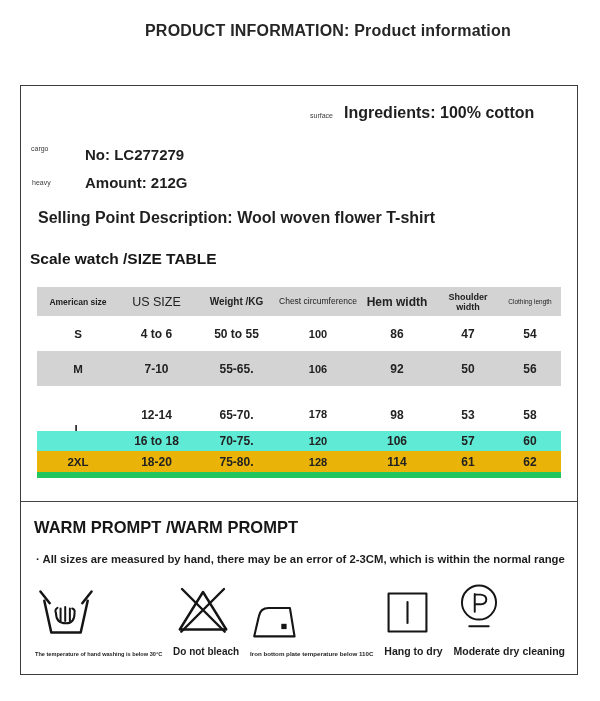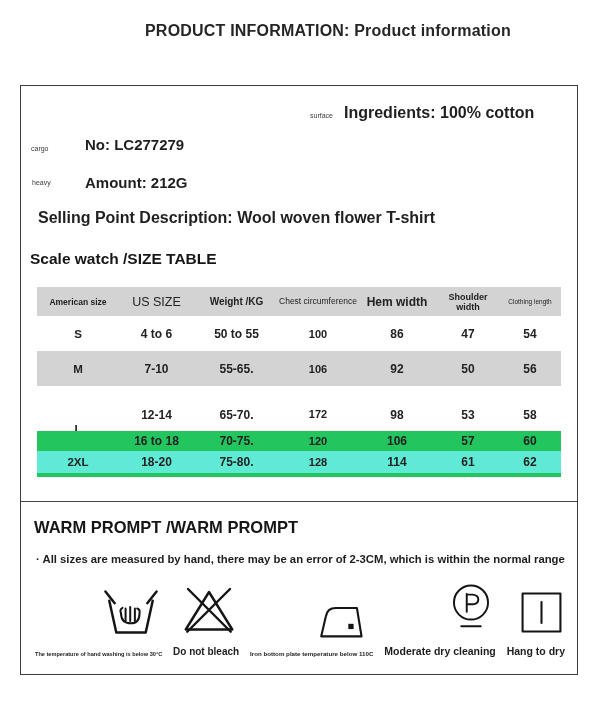--- a/index.html
+++ b/index.html
@@ -12,47 +12,47 @@
   .subtitle{position:absolute;left:175px;top:49px;font-size:14px;font-weight:500;color:#8d4a5c;}
   
   .main-box{position:absolute;left:20px;top:85px;width:556px;height:588px;border:1.5px solid #3c3c3c;background:#fff;}
   .abs{position:absolute;}
   .info-text{font-size:15px;font-weight:600;color:#1f1f1f;white-space:nowrap;}
   .info-text.sm{font-size:16px;}
   .tiny-label{font-size:7px;font-weight:500;color:#3a3a3a;white-space:nowrap;}
   .section-heading{font-size:15.5px;font-weight:700;color:#161616;white-space:nowrap;}
   
   table.size{position:absolute;left:16px;top:201px;width:524px;border-collapse:collapse;table-layout:fixed;
-             border-bottom:4px solid #22c55e;}
+             border-bottom:6px solid #22c55e;}
   table.size th,table.size td{padding:0;text-align:center;vertical-align:middle;color:#222;overflow:hidden;}
   tr.r-head{height:29px;background:#d3d3d3;}
   tr.r-s{height:35px;background:#ffffff;}
   tr.r-m{height:35px;background:#d3d3d3;}
   tr.r-l{height:45px;background:#ffffff;}
-  tr.r-xl{height:20px;background:#22c55e;}
-  tr.r-2xl{height:24px;background:#5eead4;}
+  tr.r-xl{height:20px;background:#5eead4;}
+  tr.r-2xl{height:24px;background:#eab308;}
   th.c0{font-size:8.5px;font-weight:700;}
   th.c1{font-size:12.5px;font-weight:500;}
   th.c2{font-size:10px;font-weight:600;}
   th.c3{font-size:8.5px;font-weight:500;text-align:left;padding-left:10px;line-height:1.2;}
   th.c4{font-size:12px;font-weight:700;}
   th.c5{font-size:9px;font-weight:700;}
   th.c6{font-size:6.5px;font-weight:500;}
   td{font-size:12px;font-weight:600;}
   td.c0{font-size:11.5px;}
   td.c3{font-size:11px;}
   tr.r-l td{vertical-align:top;padding-top:22px;}
   tr.r-l td.c0 .size-label{position:relative;top:15px;display:inline-block;}
   tr.r-xl td.c0 .size-label{position:relative;top:-14px;display:inline-block;}
   
   .divider{position:absolute;left:0;right:0;top:415px;border-top:1.5px solid #454545;}
   .warm-heading{position:absolute;left:13px;top:432px;font-size:16.5px;font-weight:700;color:#161616;white-space:nowrap;}
   .warm-note{position:absolute;left:15px;top:467px;font-size:11.3px;font-weight:600;color:#1d1d1d;white-space:nowrap;}
   .care-row{position:absolute;left:14px;right:12px;top:494px;display:flex;justify-content:space-between;align-items:flex-end;}
-  .care{display:flex;flex-direction:column;align-items:flex-end;justify-content:flex-end;}
+  .care{display:flex;flex-direction:column;align-items:flex-start;justify-content:flex-end;}
   .care svg{margin-bottom:9px;display:block;}
   .care .lbl{color:#1d1d1d;white-space:nowrap;text-align:center;}
   .care1 .lbl{font-size:5.6px;font-weight:600;}
   .care2 .lbl{font-size:10px;font-weight:600;}
   .care3 .lbl{font-size:6.2px;font-weight:600;}
   .care4 .lbl{font-size:10.5px;font-weight:600;}
   .care5 .lbl{font-size:10.5px;font-weight:600;}
   .stroke{fill:none;stroke:#151515;stroke-width:3.2;stroke-linecap:round;stroke-linejoin:round;}
   .stroke-thin{fill:none;stroke:#151515;stroke-width:2.6;stroke-linecap:round;stroke-linejoin:round;}
 </style>
@@ -62,21 +62,21 @@
 <div class="page">
 
   <div class="title">PRODUCT INFORMATION: Product information</div>
 
   <div class="main-box">
 
     <div class="abs tiny-label" style="left:289px;top:26px;">surface</div>
     <div class="abs info-text sm" style="left:323px;top:18px;">Ingredients: 100% cotton</div>
 
     <div class="abs tiny-label" style="left:10px;top:59px;">cargo</div>
-    <div class="abs info-text" style="left:64px;top:50px;">No: LC277279</div>
+    <div class="abs info-text" style="left:64px;top:60px;">No: LC277279</div>
 
     <div class="abs tiny-label" style="left:11px;top:93px;">heavy</div>
     <div class="abs info-text" style="left:64px;top:88px;">Amount: 212G</div>
 
     <div class="abs info-text sm" style="left:17px;top:123px;">Selling Point Description: Wool woven flower T-shirt</div>
 
     <div class="abs section-heading" style="left:9px;top:164px;">Scale watch /SIZE TABLE</div>
 
     <table class="size">
       <colgroup>
@@ -115,21 +115,21 @@
           <td class="c2">55-65.</td>
           <td class="c3">106</td>
           <td class="c4">92</td>
           <td class="c5">50</td>
           <td class="c6">56</td>
         </tr>
         <tr class="r-l">
           <td class="c0"><span class="size-label">L</span></td>
           <td class="c1">12-14</td>
           <td class="c2">65-70.</td>
-          <td class="c3">172</td>
+          <td class="c3">178</td>
           <td class="c4">98</td>
           <td class="c5">53</td>
           <td class="c6">58</td>
         </tr>
         <tr class="r-xl">
           <td class="c0"><span class="size-label">XL</span></td>
           <td class="c1">16 to 18</td>
           <td class="c2">70-75.</td>
           <td class="c3">120</td>
           <td class="c4">106</td>
@@ -172,32 +172,32 @@
       </div>
 
       <div class="care care3">
         <svg width="56" height="41" viewBox="0 0 84 62">
           <path class="stroke" d="M6 55 L13 25 Q15 12 28 12 H60 L67 55 Z"></path>
           <rect x="47" y="36" width="8" height="8" fill="#151515"></rect>
         </svg>
         <div class="lbl">Iron bottom plate temperature below 110C</div>
       </div>
 
+      <div class="care care4">
+        <svg width="47" height="47" viewBox="0 0 72 72">
+          <rect class="stroke" x="7" y="7" width="58" height="58"></rect>
+          <path class="stroke" d="M36 20 V52"></path>
+        </svg>
+        <div class="lbl">Hang to dry</div>
+      </div>
+
       <div class="care care5">
         <svg width="50" height="56" viewBox="0 0 80 92">
           <circle class="stroke" cx="40" cy="37" r="28" stroke-width="3.6"></circle>
           <path class="stroke" d="M33 23 V52 M33 24 H43 Q52 25 52 32 Q52 39 43 40 H33" stroke-width="3.6"></path>
           <path class="stroke" d="M24 76 H56" stroke-width="3"></path>
         </svg>
         <div class="lbl">Moderate dry cleaning</div>
       </div>
 
-      <div class="care care4">
-        <svg width="47" height="47" viewBox="0 0 72 72">
-          <rect class="stroke" x="7" y="7" width="58" height="58"></rect>
-          <path class="stroke" d="M36 20 V52"></path>
-        </svg>
-        <div class="lbl">Hang to dry</div>
-      </div>
-
     </div>
   </div>
 </div>
 
 </body></html>

